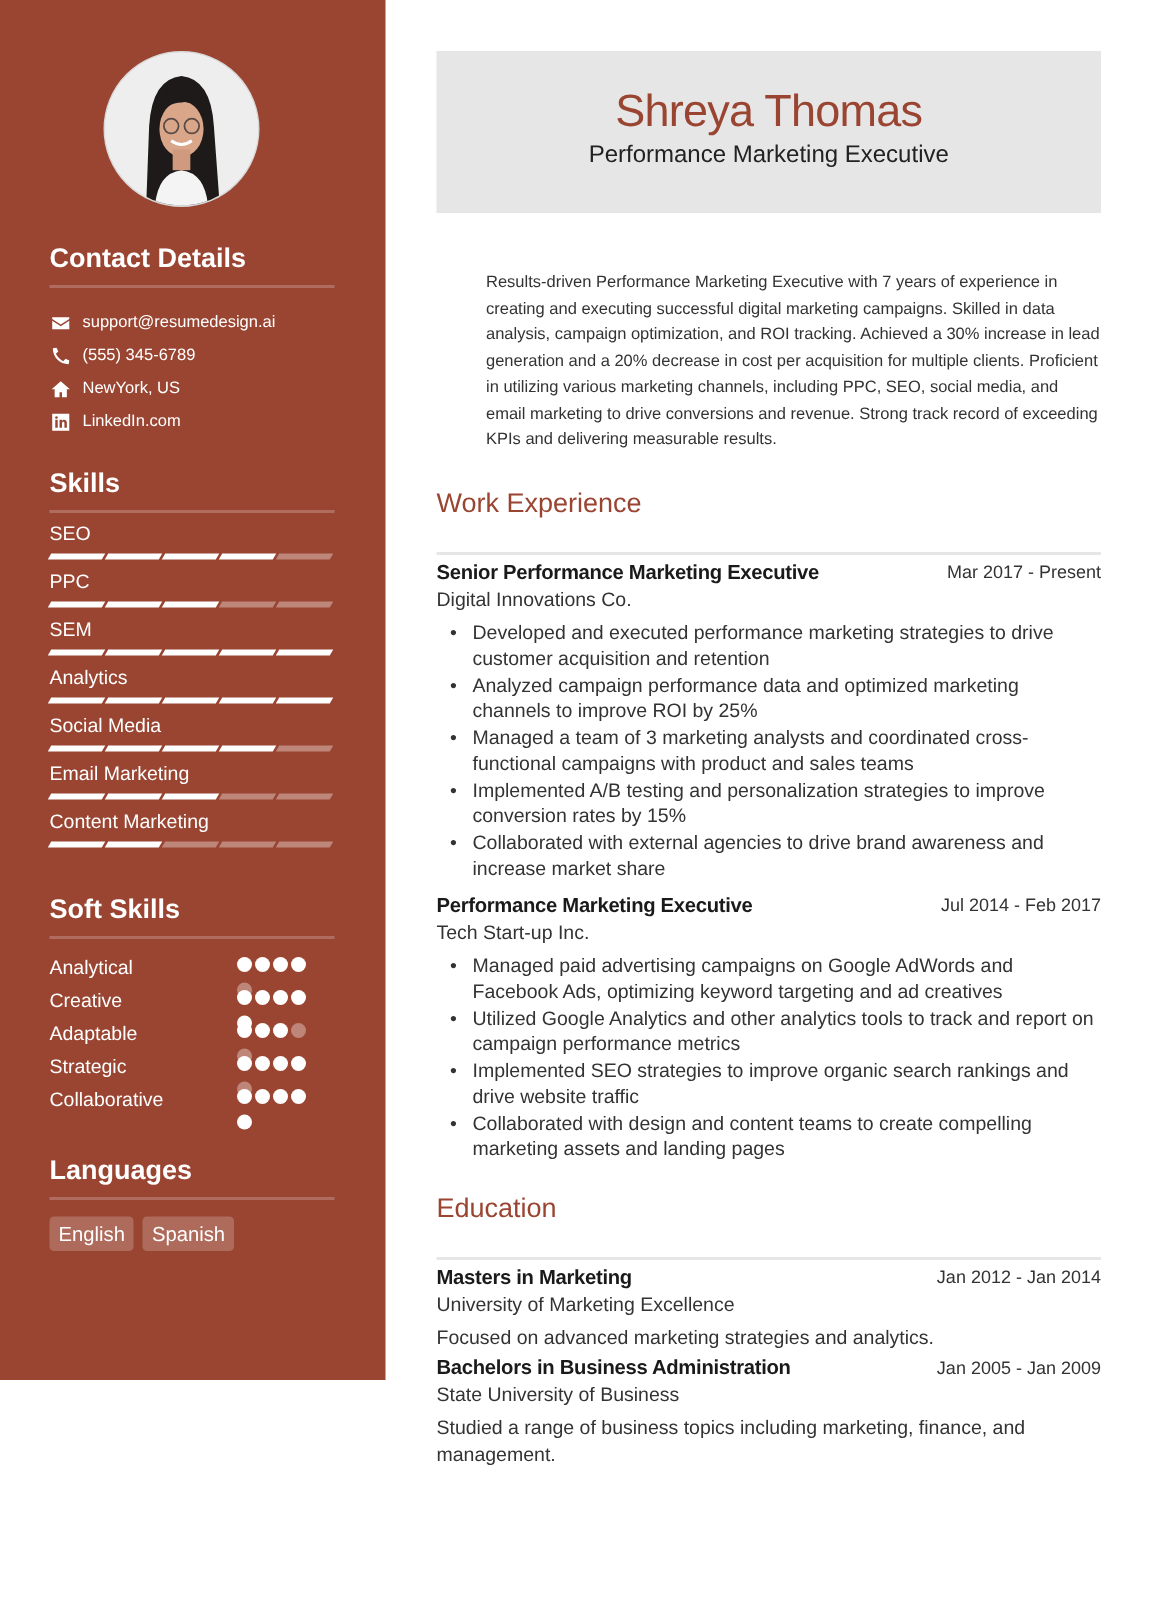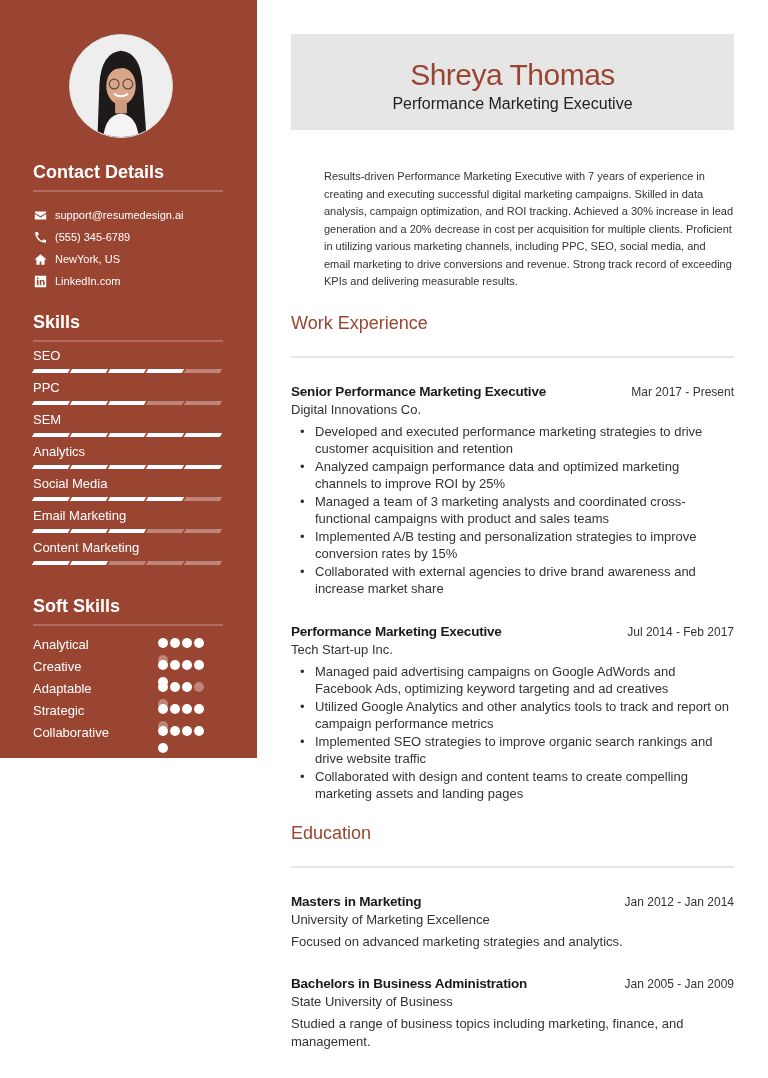--- a/index.html
+++ b/index.html
@@ -1,19 +1,19 @@
 <!DOCTYPE html>
 <html><head>
 <meta charset="utf-8">
 <style>
   * { box-sizing: border-box; margin: 0; padding: 0; }
   html, body { width: 768px; height: 1078px; overflow: hidden; background: #ffffff; }
   body { font-family: "Liberation Sans", sans-serif; color: #222; position: relative; }
 
-  .sidebar { position: absolute; left: 0; top: 0; width: 257px; height: 758px; background: #9a4532; color: #fff; }
+  .sidebar { position: absolute; left: 0; top: 0; width: 257px; height: 920px; background: #9a4532; color: #fff; }
   .photo { position: absolute; left: 69px; top: 34px; width: 104px; height: 104px; border-radius: 50%; background: #ececec; overflow: hidden; border: 1px solid #d8d8d8; }
   .photo svg { width: 100%; height: 100%; display: block; }
 
   .side-section { position: absolute; left: 33px; width: 190px; }
   .side-title { font-size: 18px; font-weight: bold; color: #fff; padding-bottom: 7px; border-bottom: 2px solid rgba(255,255,255,0.22); }
 
   .contact-list { margin-top: 12px; }
   .contact-item { display: flex; align-items: center; height: 22px; font-size: 11px; }
   .contact-item .ic { width: 14px; height: 14px; margin-right: 8px; display: inline-flex; align-items: center; justify-content: center; }
   .contact-item .ic svg { width: 13px; height: 13px; fill: #fff; }
@@ -27,28 +27,28 @@
   .soft-row { position: relative; height: 22px; font-size: 13px; }
   .soft-name { position: absolute; left: 0; top: 3px; }
   .dots { position: absolute; left: 125px; top: 4px; width: 52px; display: flex; flex-wrap: wrap; column-gap: 2px; row-gap: 7px; }
   .dot { width: 10px; height: 10px; border-radius: 50%; background: #fff; }
   .dot.off { background: rgba(255,255,255,0.35); }
 
   .lang-list { display: flex; gap: 6px; margin-top: 11px; }
   .lang-tag { background: rgba(255,255,255,0.2); border-radius: 3px; padding: 4px 6px; font-size: 13.5px; color: #fff; }
 
   .main { position: absolute; left: 291px; top: 34px; width: 443px; }
-  .header-box { background: #e6e6e6; height: 96px; text-align: center; padding-top: 24px; }
+  .header-box { background: #e6e6e6; height: 108px; text-align: center; padding-top: 24px; }
   .name { font-size: 30px; color: #9a4532; line-height: 34px; letter-spacing: -0.5px; }
   .role { font-size: 16px; color: #222; margin-top: 3px; }
 
   .summary { margin-top: 38px; font-size: 11px; line-height: 17.5px; color: #333; margin-left: 33px; }
 
   .sec-title { font-size: 18px; color: #9a4532; padding-bottom: 22px; border-bottom: 2px solid #e6e6e6; }
-  .entry-head { display: flex; justify-content: space-between; align-items: flex-end; margin-top: 26px; }
+  .entry-head { display: flex; justify-content: space-between; align-items: center; margin-top: 4px; }
   .entry-title { font-size: 13.5px; font-weight: bold; color: #1a1a1a; letter-spacing: -0.2px; }
   .entry-date { font-size: 12px; color: #333; }
   .entry-org { font-size: 13px; color: #333; margin-top: 3px; }
   .bullets { list-style: none; margin-top: 6px; padding-left: 24px; }
   .bullets li { position: relative; font-size: 13px; line-height: 17.5px; color: #333; }
   .bullets li::before { content: "\2022"; position: absolute; left: -15px; top: 0; color: #333; }
   .edu-desc { font-size: 13px; line-height: 17.5px; color: #333; margin-top: 6px; }
 </style>
 </head>
 <body>

